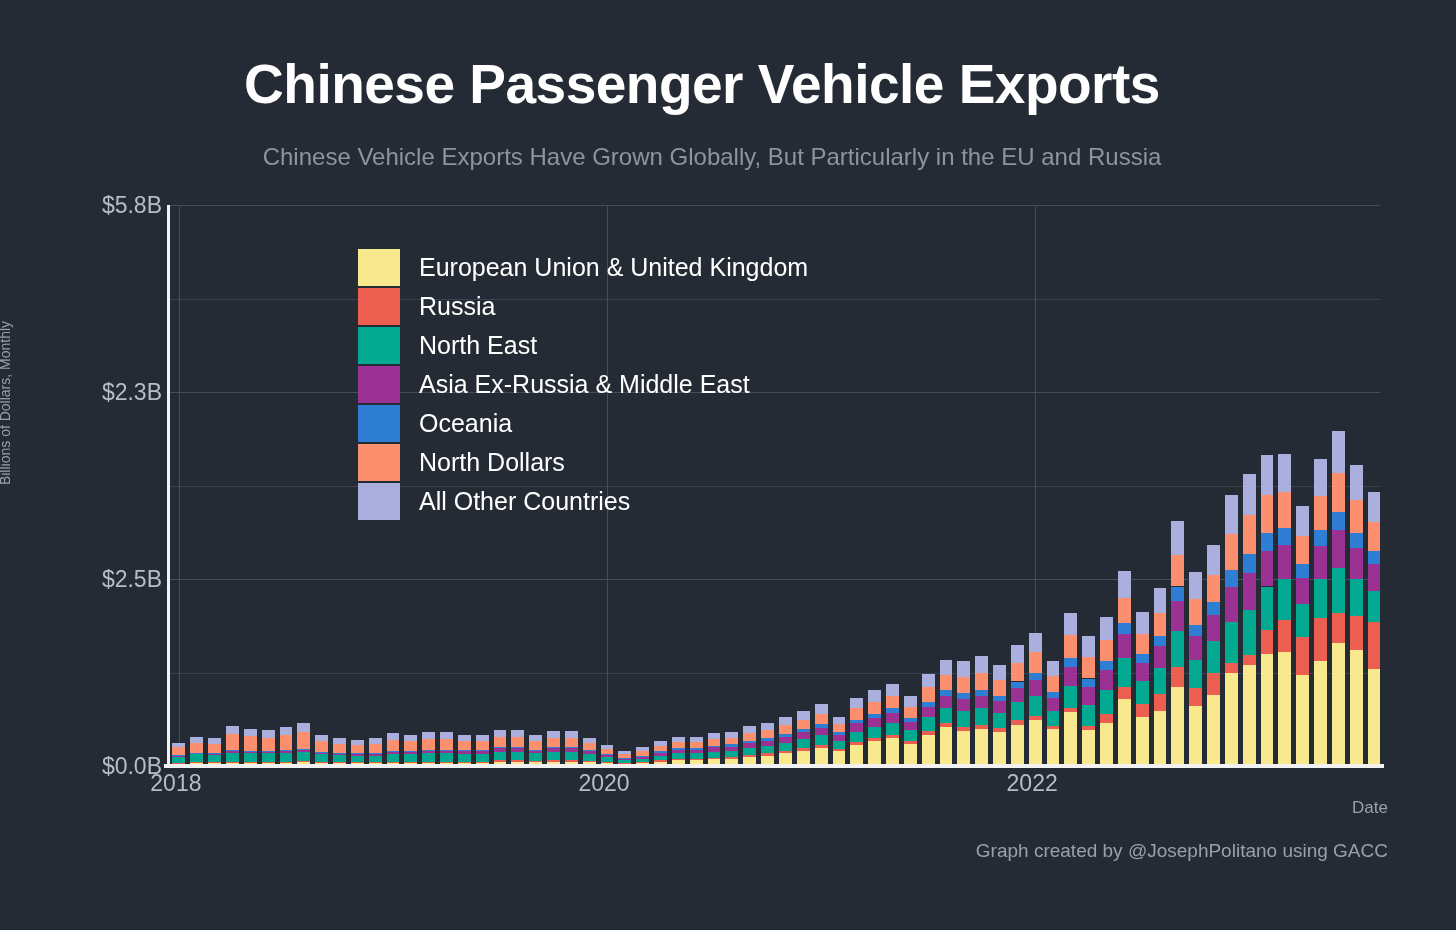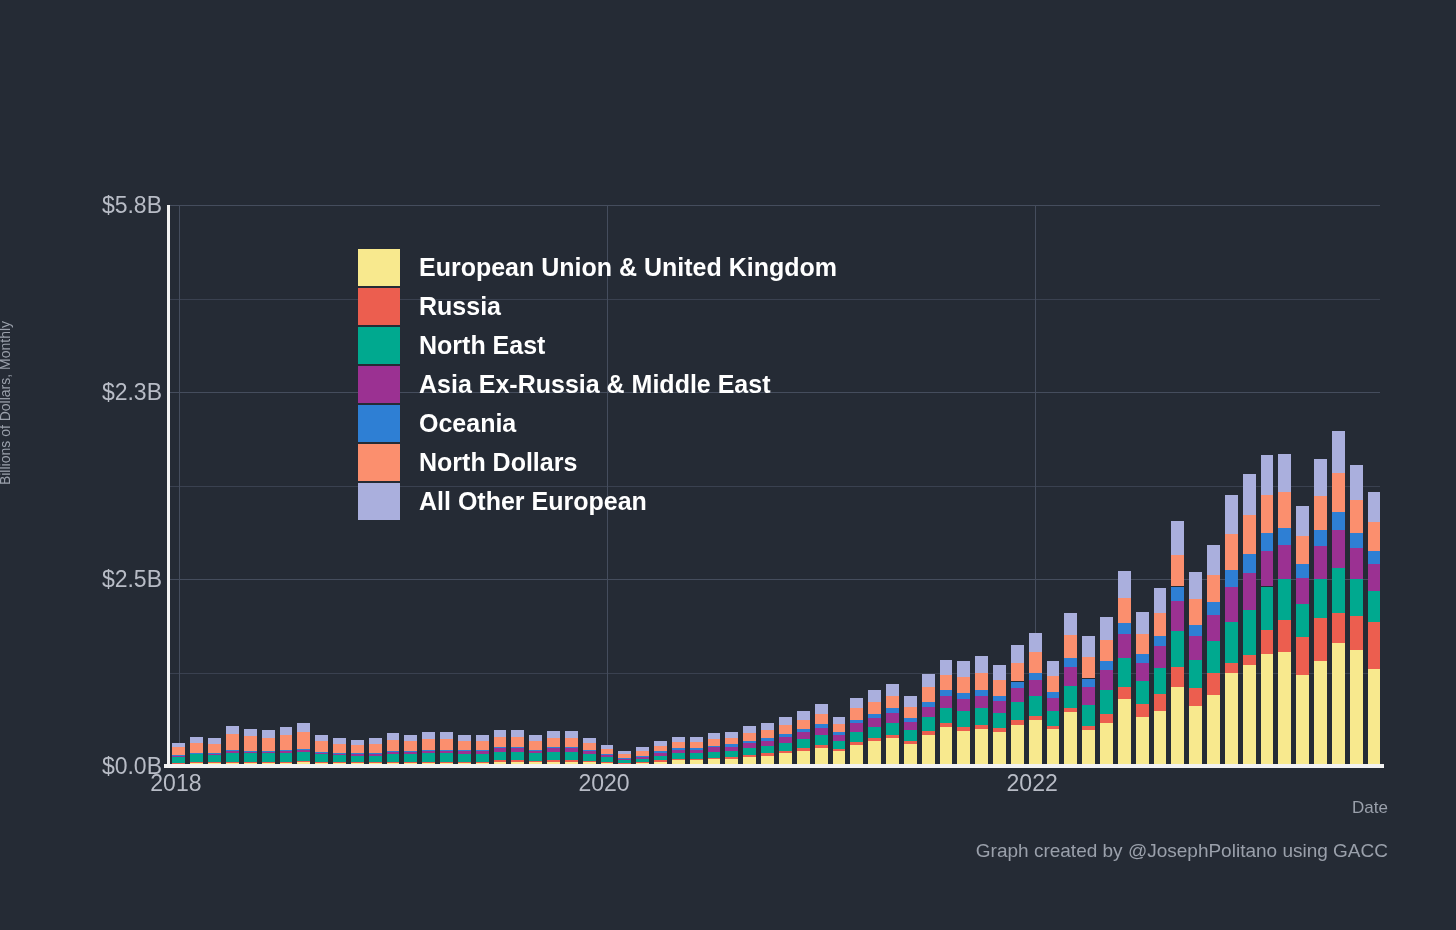--- a/index.html
+++ b/index.html
@@ -177,28 +177,29 @@
   .legend-swatch {
     width: 42px;
     height: 37px;
     flex: 0 0 auto;
   }
   .legend-label {
     margin-left: 19px;
     font-size: 25px;
     color: #ffffff;
     white-space: nowrap;
-    font-weight: bold;
   }
 </style>
 </head>
 <body>
 
 <div id="root">
 
+  <div class="title">Chinese Passenger Vehicle Exports</div>
+  <div class="subtitle">Chinese Vehicle Exports Have Grown Globally, But Particularly in the EU and Russia</div>
 
   <div id="yticks">
       <div class="ytick" style="top: 561px;">$0.0B</div>
       <div class="ytick" style="top: 374px;">$2.5B</div>
       <div class="ytick" style="top: 187px;">$2.3B</div>
       <div class="ytick" style="top: 0px;">$5.8B</div>
     </div>
   <div id="ylabel">Billions of Dollars, Monthly</div>
 
   <div id="plot">
@@ -860,17 +861,17 @@
       <div class="legend-row">
         <div class="legend-swatch" style="background: rgb(46, 127, 212);"></div>
         <div class="legend-label">Oceania</div>
       </div>
       <div class="legend-row">
         <div class="legend-swatch" style="background: rgb(251, 143, 110);"></div>
         <div class="legend-label">North Dollars</div>
       </div>
       <div class="legend-row">
         <div class="legend-swatch" style="background: rgb(170, 175, 221);"></div>
-        <div class="legend-label">All Other European</div>
+        <div class="legend-label">All Other Countries</div>
       </div>
     </div>
 
 </div>
 
 </body></html>

